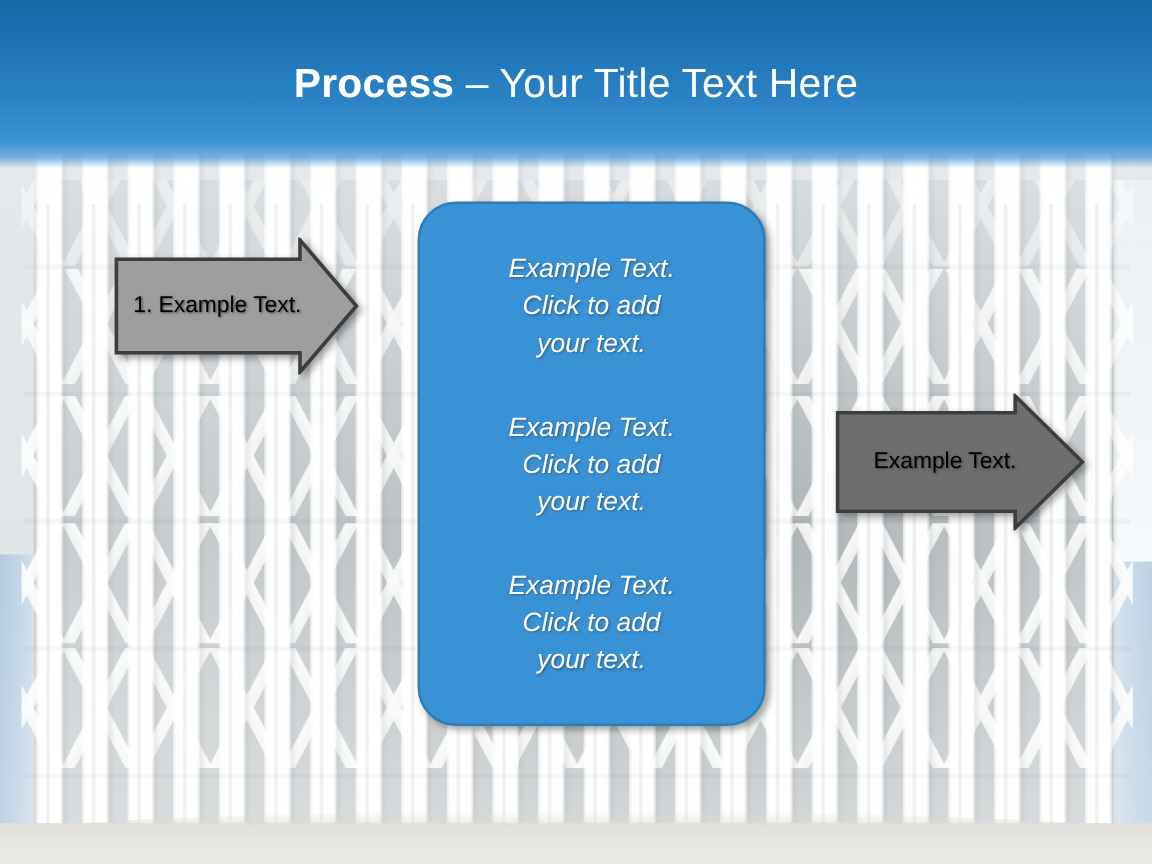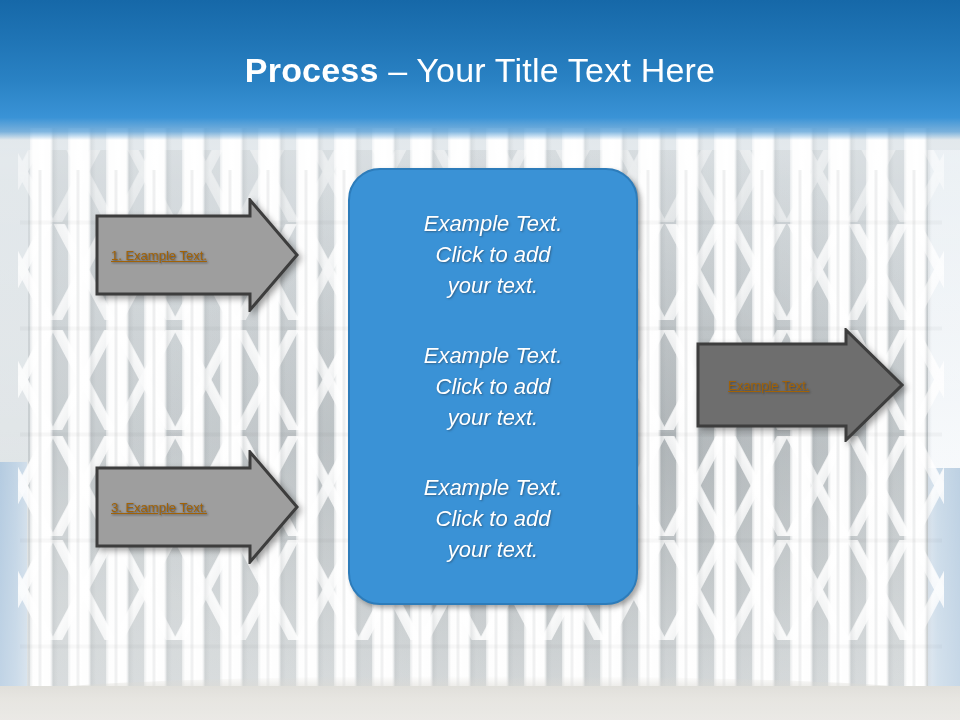--- a/index.html
+++ b/index.html
@@ -171,25 +171,24 @@
   .arrow {
     position: absolute;
     display: flex;
     align-items: center;
     filter: drop-shadow(3px 3px 3px rgba(40,40,40,.45));
   }
   .arrow svg { position: absolute; left: 0; top: 0; }
   .arrow-label {
     position: relative;
     z-index: 2;
-    color: #a16207;
-    font-size: 13px;
+    color: #000000;
+    font-size: 19px;
     white-space: nowrap;
     text-shadow: 1px 1px 2px rgba(60,60,60,.85);
-    text-decoration: underline;
   }
 
   .arrow-1 { left: 95px; top: 198px;  width: 204px; height: 114px; }
   .arrow-2 { left: 95px; top: 328px;  width: 204px; height: 114px; }
   .arrow-3 { left: 95px; top: 450px;  width: 204px; height: 114px; }
   .arrow-1 .arrow-label,
   .arrow-2 .arrow-label,
   .arrow-3 .arrow-label { margin-left: 16px; }
 
   .arrow-out { left: 696px; top: 328px; width: 208px; height: 114px; }
@@ -252,26 +251,20 @@
   </div>
 
   <div class="arrow arrow-1">
     <svg width="204" height="114" viewBox="0 0 204 114">
       <polygon points="2,18 155,18 155,2 202,57 155,112 155,96 2,96" fill="#9e9e9e" stroke="#3d3d3d" stroke-width="3" stroke-linejoin="miter"></polygon>
     </svg>
     <span class="arrow-label">1. Example Text.</span>
   </div>
 
 
-  <div class="arrow arrow-3">
-    <svg width="204" height="114" viewBox="0 0 204 114">
-      <polygon points="2,18 155,18 155,2 202,57 155,112 155,96 2,96" fill="#9e9e9e" stroke="#3d3d3d" stroke-width="3" stroke-linejoin="miter"></polygon>
-    </svg>
-    <span class="arrow-label">3. Example Text.</span>
-  </div>
 
   <div class="blue-panel">
     <div class="panel-block">Example Text.
 Click  to add
 your text.</div>
     <div class="panel-block">Example Text.
 Click  to add
 your text.</div>
     <div class="panel-block">Example Text.
 Click  to add

